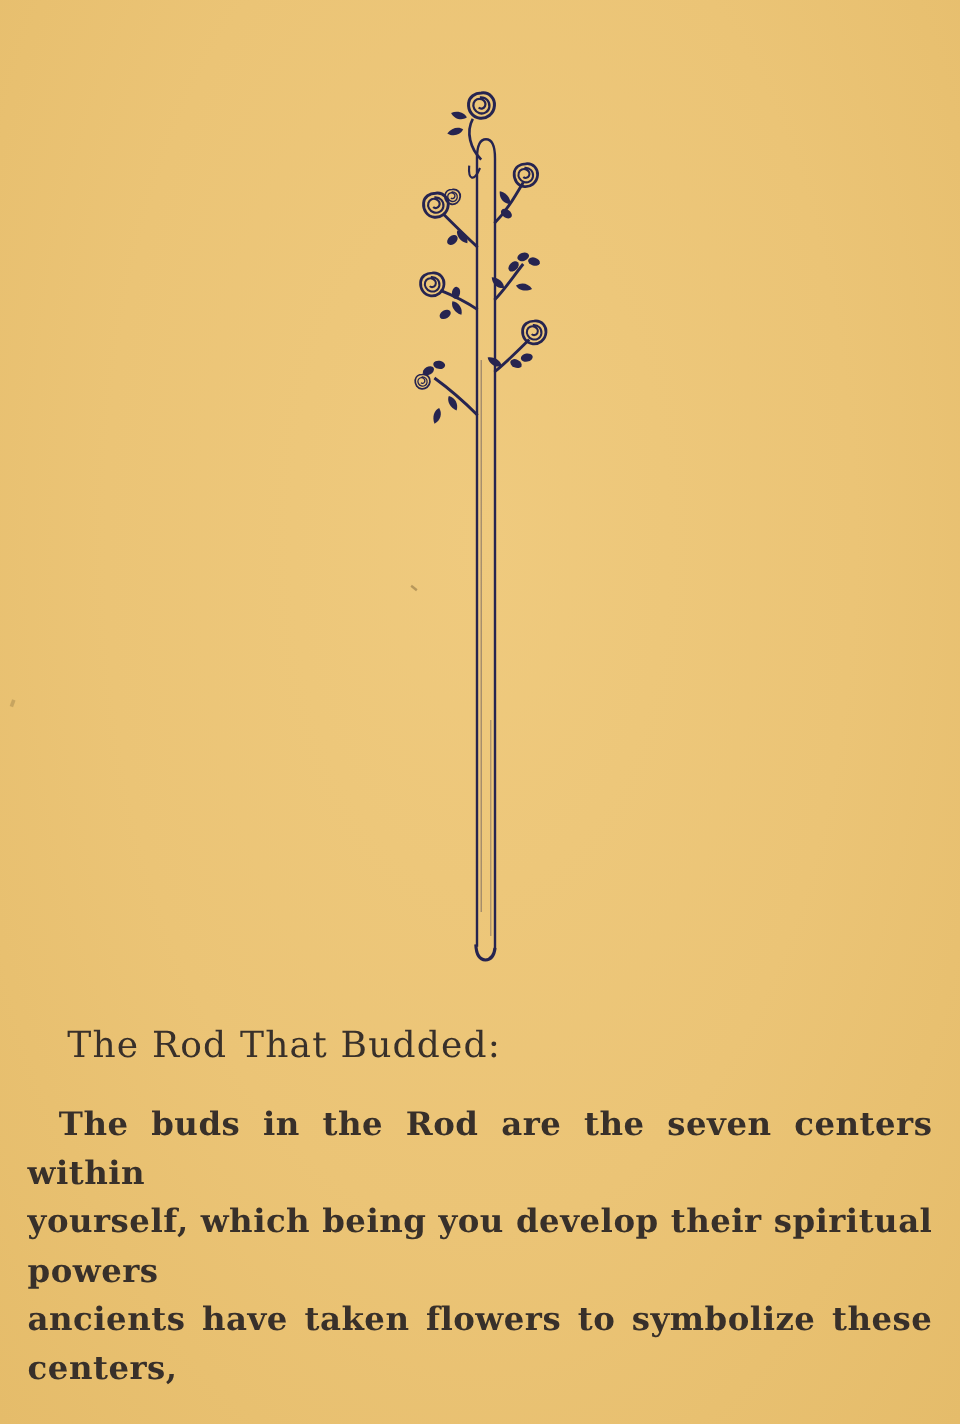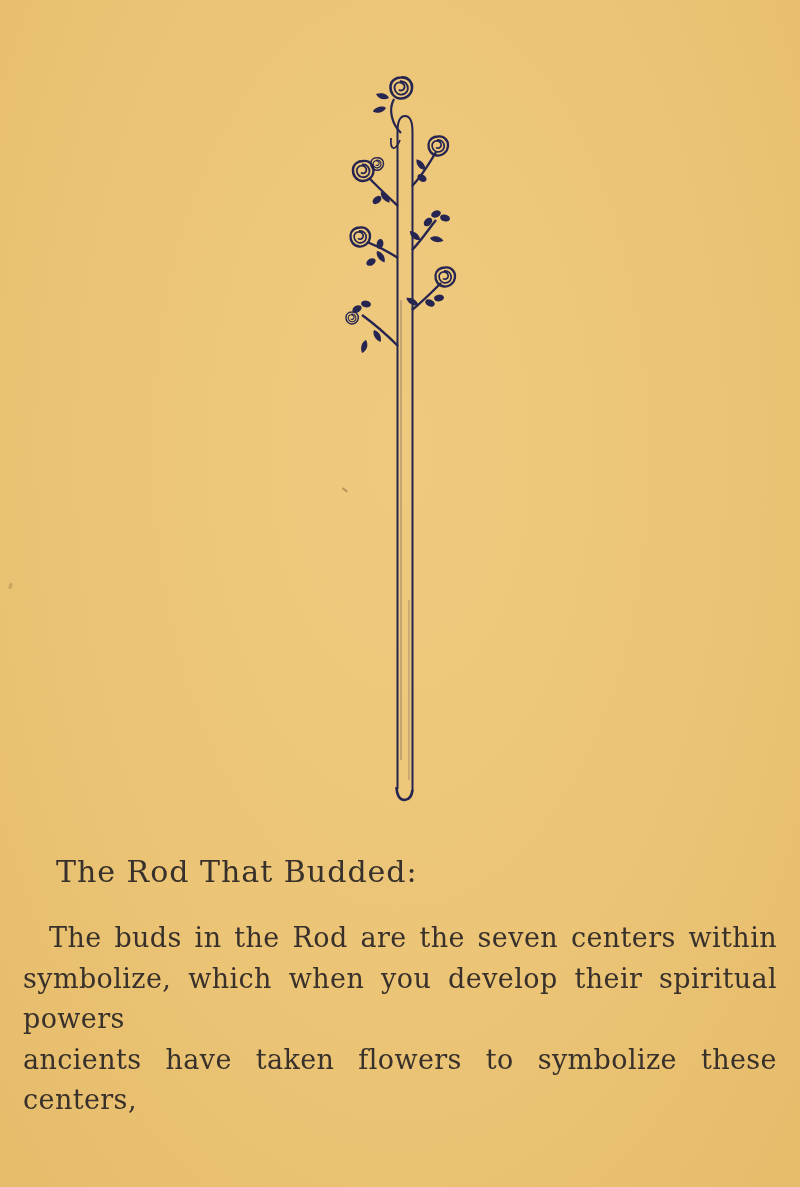--- a/index.html
+++ b/index.html
@@ -27,20 +27,21 @@
     width: 754px;
     font-size: 27px;
     line-height: 40.5px;
     letter-spacing: 0.4px;
     color: #38302a;
   }
   .paragraph .line {
     text-align: justify;
     text-align-last: justify;
     white-space: nowrap;
+    font-weight: bold;
   }
   .paragraph .line.justified { white-space: normal; }
   .paragraph .line:first-child { text-indent: 26px; }
   .paragraph .line:last-child { text-align-last: left; white-space: normal; }
   .speck { position: absolute; background: #8a703f; opacity: .55; }
   .speck-a { left: 342px; top: 489px; width: 6px; height: 2px; transform: rotate(38deg); }
   .speck-b { left: 9px; top: 583px; width: 3px; height: 6px; transform: rotate(20deg); opacity: .35; }
 </style>
 </head>
 <body>
@@ -123,16 +124,16 @@
       <use href="#leafShape" transform="translate(374,330) rotate(70)"></use>
       <use href="#leafShape" transform="translate(366,340) rotate(115)"></use>
     </g>
   </svg>
 </div>
 
 <div class="heading">The Rod That Budded:</div>
 
 <div class="paragraph">
   <div class="line justified">The buds in the Rod are the seven centers within</div>
-  <div class="line justified">symbolize, which when you develop their spiritual powers</div>
+  <div class="line justified">yourself, which being you develop their spiritual powers</div>
   <div class="line justified">ancients have taken flowers to symbolize these centers,</div>
 
 </div>
 
 </body></html>

